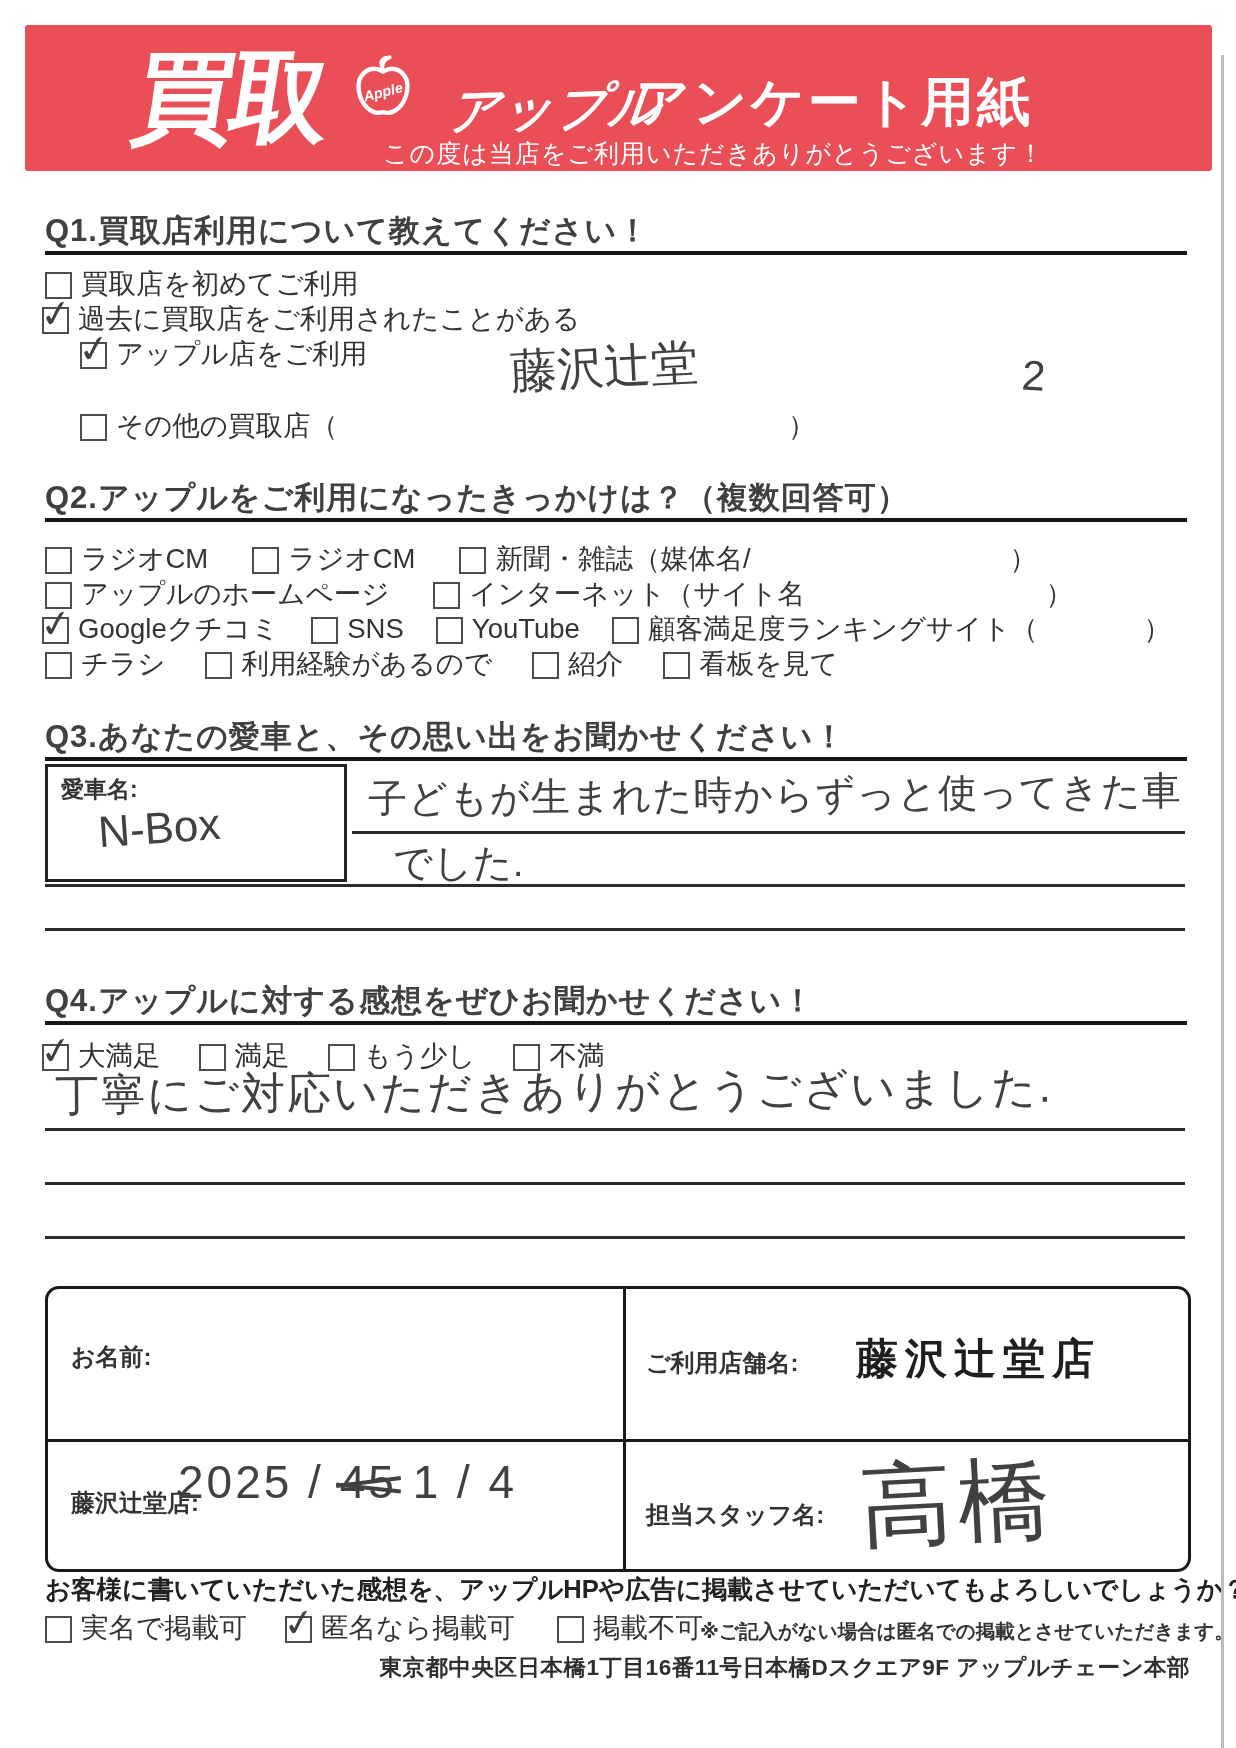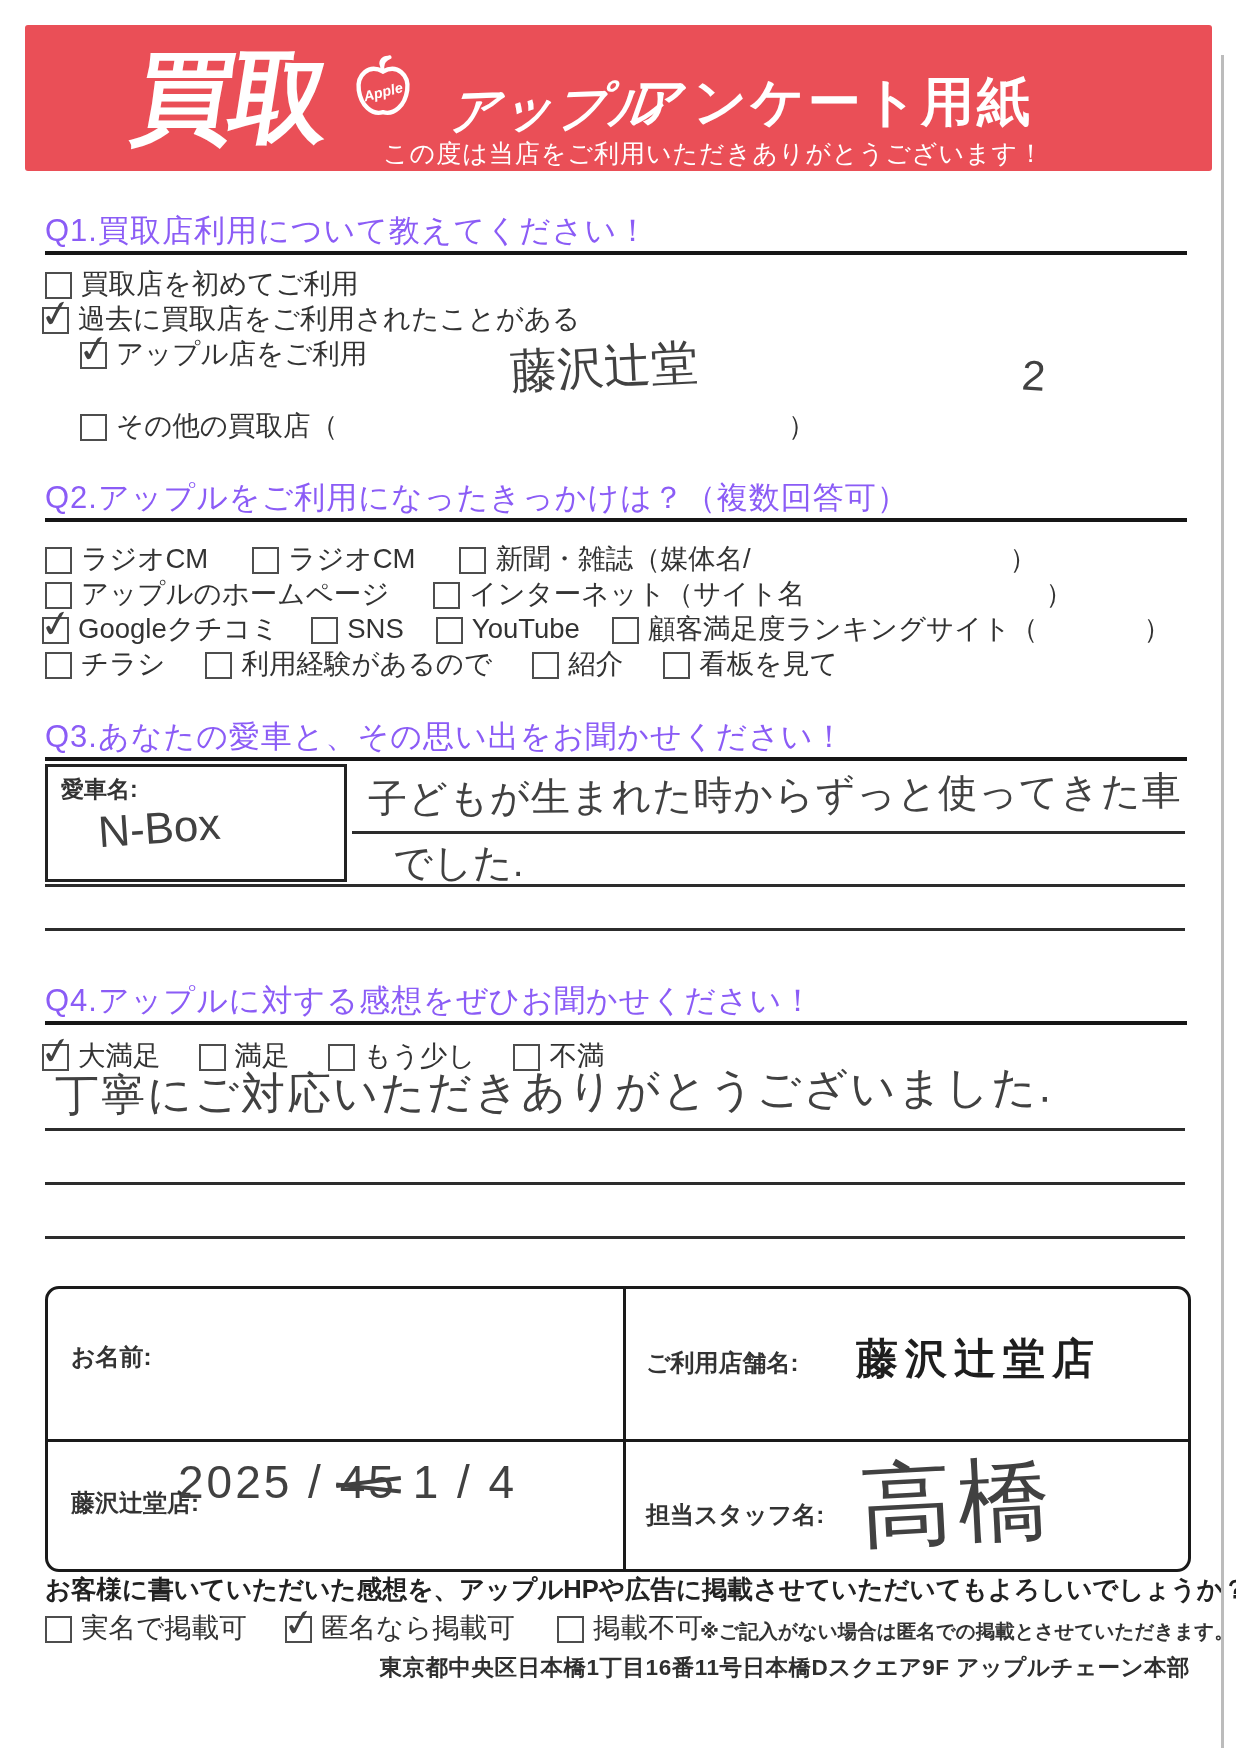--- a/index.html
+++ b/index.html
@@ -15,21 +15,21 @@
             background:#ea4f57; border-radius:3px; }
   .kaitori { position:absolute; left:110px; top:20px; font-size:100px; line-height:1.05;
              font-weight:900; color:#fff; transform:skewX(-9deg); letter-spacing:-4px; }
   .brand { position:absolute; left:424px; top:50px; font-size:50px; font-weight:900;
            color:#fff; font-style:italic; transform:skewX(-8deg) rotate(-2deg); letter-spacing:2px; }
   .banner-title { position:absolute; left:598px; top:42px; font-size:53px; font-weight:900;
                   color:#fff; letter-spacing:3px;margin-left:13px; }
   .banner-sub { position:absolute; left:358px; top:112px; font-size:25px; font-weight:400;
                 color:#fff; letter-spacing:1px; }
   
-  .qtitle { position:absolute; font-size:31px; font-weight:400; color:#8b5cf6; letter-spacing:1px; white-space:nowrap; }
+  .qtitle { position:absolute; font-size:31px; font-weight:700; color:#404040; letter-spacing:1px; white-space:nowrap; }
   .underline { position:absolute; height:4px; background:#161616; }
   .rule { position:absolute; height:2.5px; background:#2c2c2c; }
   
   .cbrow { position:absolute; display:flex; align-items:center;
            font-size:27.5px; font-weight:500; color:#333; white-space:nowrap; }
   .cb { display:inline-block; flex:none; width:23px; height:23px; border:2.5px solid #4d4d4d;
         background:#fff; margin-right:9px; margin-top:3px; position:relative; }
   .cb.checked::after { content:"✓"; position:absolute; left:-4px; top:-17px; font-size:38px;
         color:#414141; font-weight:600; transform:rotate(-8deg); }
   .lbl { display:inline-block; }

